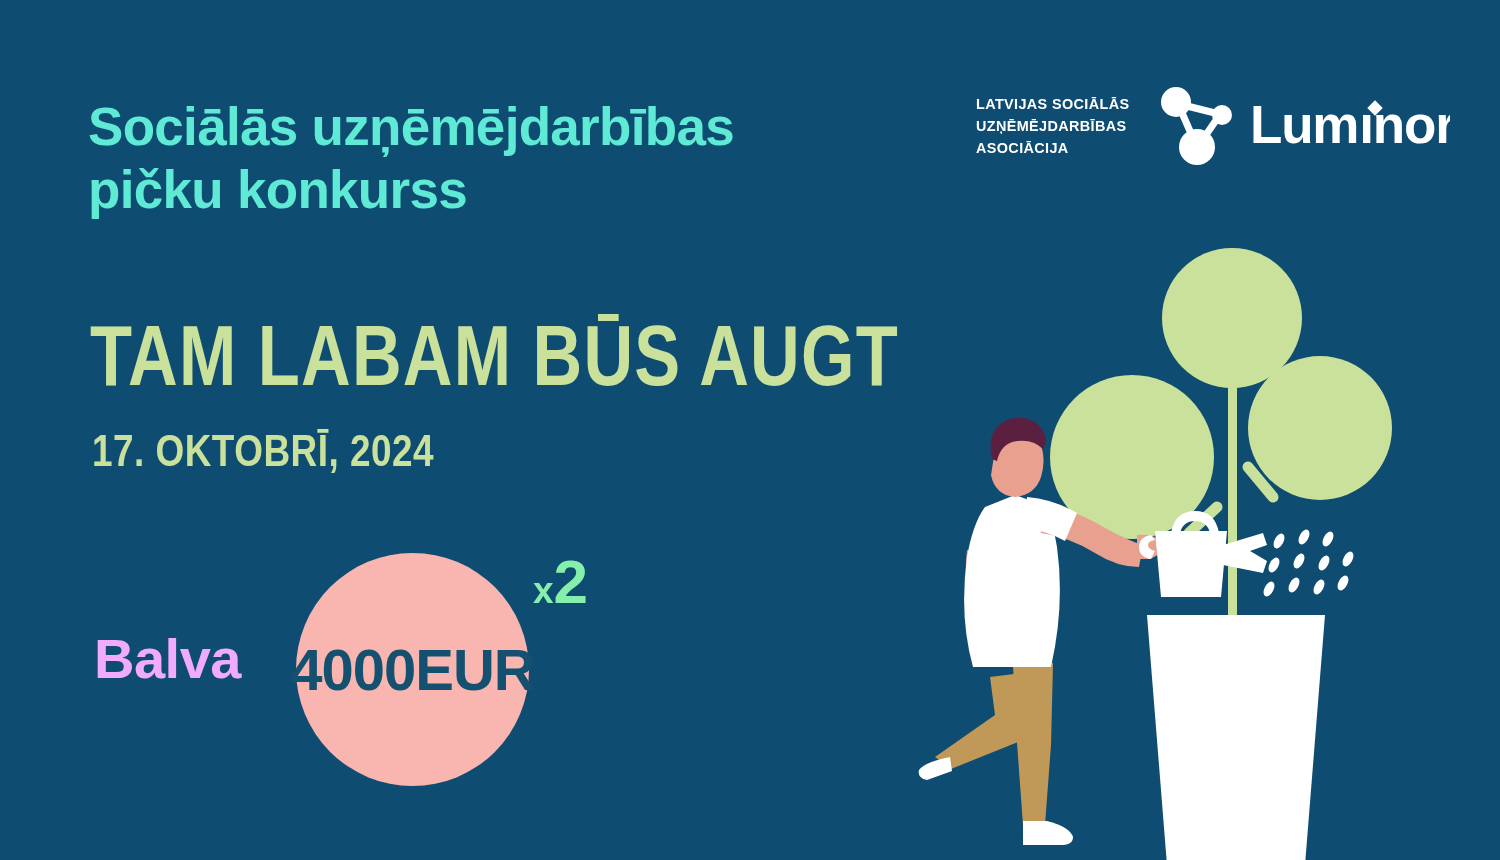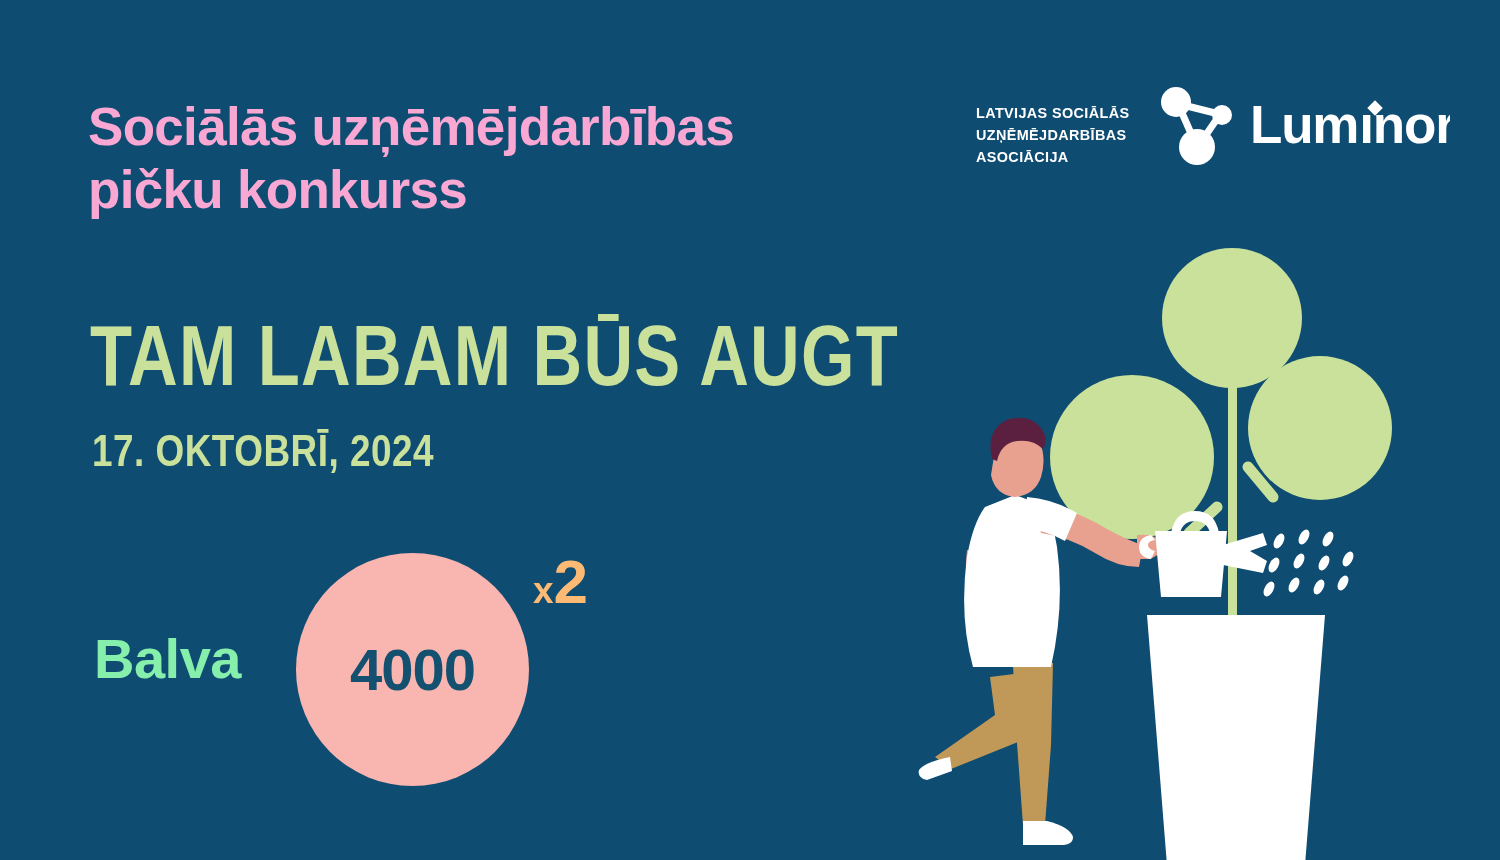--- a/index.html
+++ b/index.html
@@ -19,21 +19,21 @@
     -webkit-font-smoothing: antialiased;
   }
 
   
 
   .subtitle {
     position: absolute;
     left: 88px;
     top: 96px;
     width: 800px;
-    color: #f9a8d4;
+    color: #5eead4;
     font-size: 53px;
     font-weight: 700;
     line-height: 1.18;
     letter-spacing: -0.7px;
   }
   .subtitle .line { display: block; }
 
   .headline {
     position: absolute;
     left: 90px;
@@ -61,21 +61,21 @@
     transform-origin: left center;
     white-space: nowrap;
   }
 
   
 
   .prize-label {
     position: absolute;
     left: 94px;
     top: 631px;
-    color: #86efac;
+    color: #f0abfc;
     font-size: 56px;
     font-weight: 700;
     line-height: 1;
     letter-spacing: -0.5px;
   }
 
   .prize-circle {
     position: absolute;
     left: 296px;
     top: 553px;
@@ -95,36 +95,36 @@
     font-size: 58px;
     font-weight: 700;
     letter-spacing: -1px;
     display: block;
   }
 
   .prize-multiplier {
     position: absolute;
     left: 533px;
     top: 551px;
-    color: #fdba74;
+    color: #86efac;
     font-weight: 700;
     line-height: 1;
     white-space: nowrap;
   }
   .prize-multiplier .mx { font-size: 37px; letter-spacing: 0; }
   .prize-multiplier .mn { font-size: 62px; }
 
   
 
   .logo-lsua {
     position: absolute;
     left: 976px;
     top: 84px;
     display: flex;
-    align-items: flex-end;
+    align-items: center;
     gap: 16px;
   }
   .lsua-text {
     color: #ffffff;
     font-size: 15.5px;
     font-weight: 700;
     line-height: 1.42;
     letter-spacing: 0.4px;
     transform: scaleX(0.93);
     transform-origin: left center;
@@ -161,20 +161,21 @@
   </div>
 
   <div class="headline">TAM LABAM BŪS AUGT</div>
 
   <div class="event-date">17. OKTOBRĪ, 2024</div>
 
   <div class="prize-label">Balva</div>
 
   <div class="prize-circle">
     <span class="prize-amount">4000</span>
+    <span class="prize-currency">EUR</span>
   </div>
 
   <div class="prize-multiplier">
     <span class="mx">x</span><span class="mn">2</span>
   </div>
 
   <div class="logo-lsua">
     <div class="lsua-text">
       <span class="line">LATVIJAS  SOCIĀLĀS</span>
       <span class="line">UZŅĒMĒJDARBĪBAS</span>

